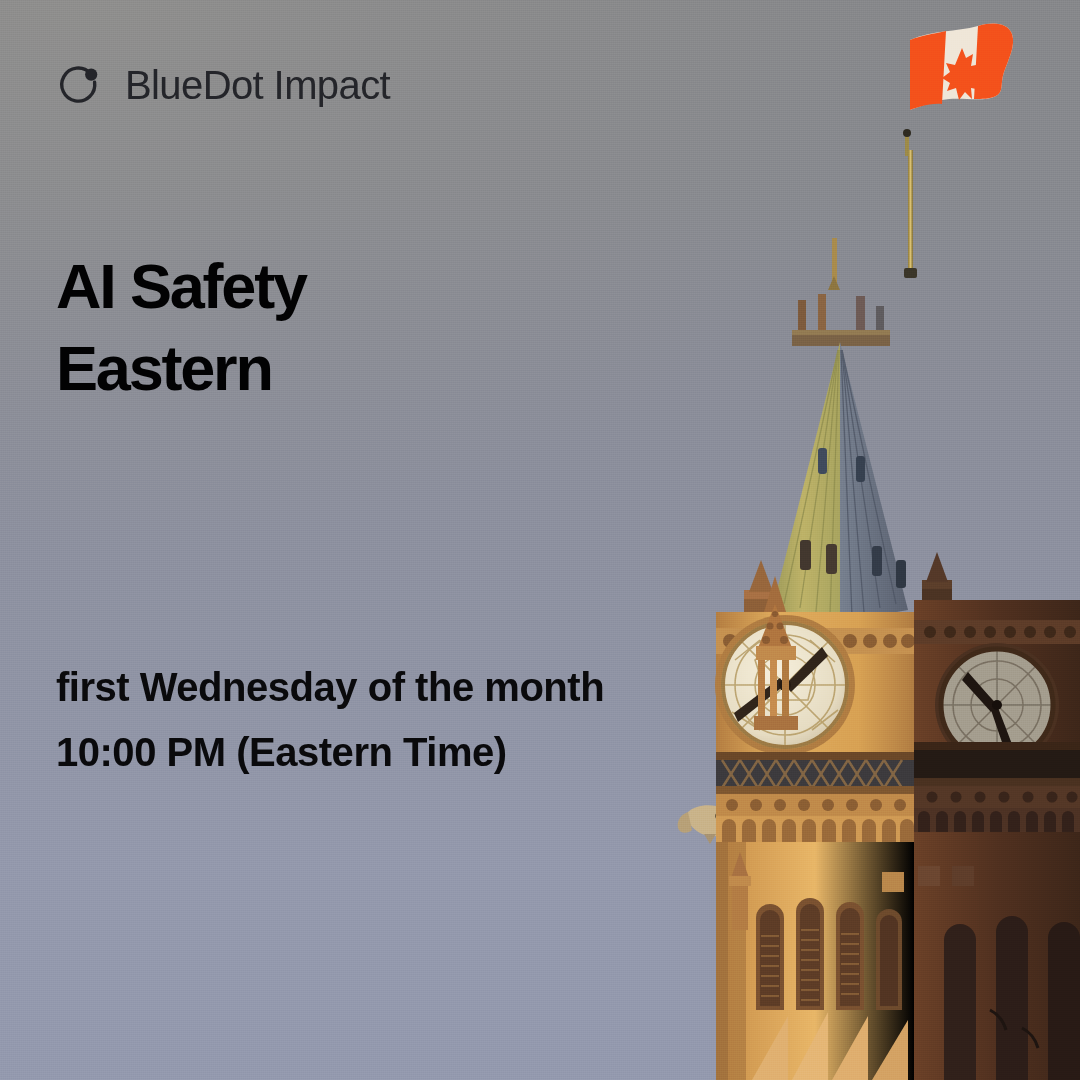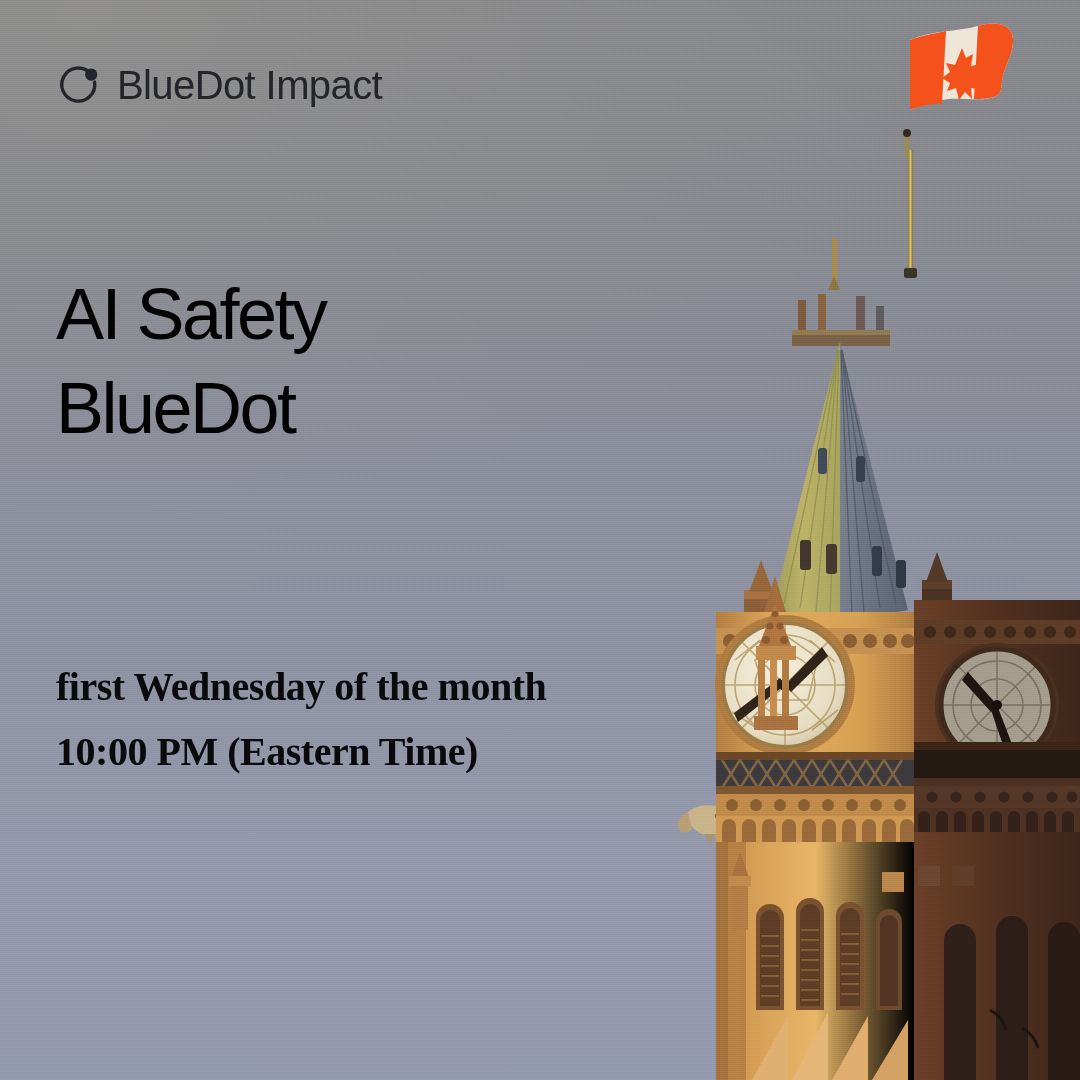--- a/index.html
+++ b/index.html
@@ -26,33 +26,33 @@
   }
   .grain{position:absolute;inset:0;opacity:.055;mix-blend-mode:overlay;
     background-image:
       repeating-linear-gradient(0deg,rgba(255,255,255,.5) 0 1px,rgba(0,0,0,.35) 1px 2px),
       repeating-linear-gradient(90deg,rgba(255,255,255,.35) 0 1px,rgba(0,0,0,.3) 1px 2px);
   }
   
   .tower-wrap{position:absolute;right:0;top:0;width:420px;height:1080px;}
   .tower-wrap svg{display:block;width:100%;height:100%;}
   
-  .logo{position:absolute;left:56px;top:62px;display:flex;align-items:center;gap:15px;}
+  .logo{position:absolute;left:56px;top:62px;display:flex;align-items:center;gap:23px;}
   .logo-mark{width:46px;height:46px;flex:none;}
   .logo-text{font-size:40px;font-weight:400;color:#24252a;letter-spacing:-.015em;
     white-space:nowrap;line-height:1;}
   
-  .headline{position:absolute;left:56px;top:220px;width:660px;
-    font-size:72px;line-height:1.3;font-weight:400;color:#020203;
+  .headline{position:absolute;left:56px;top:204px;width:660px;
+    font-size:63px;line-height:1.3;font-weight:700;color:#020203;
     letter-spacing:-.035em;}
   .headline span{display:block;}
   
   .subtitle{position:absolute;left:56px;top:655px;width:700px;
     font-size:40px;line-height:1.62;font-weight:600;color:#0a0a0c;
-    letter-spacing:-.012em;font-family:Liberation Serif, serif;}
+    letter-spacing:-.012em;}
   .subtitle span{display:block;}
 </style>
 </head>
 <body>
 
 <div class="poster">
 
   <div class="sky"></div>
   <div class="sky-warm"></div>
 
@@ -404,21 +404,21 @@
   <div class="logo">
     <svg class="logo-mark" viewBox="0 0 46 46">
       <path d="M34.5,11.5 A16.5,16.5 0 1 0 38.6,20.2" fill="none" stroke="#24252a" stroke-width="3.4" stroke-linecap="round"></path>
       <circle cx="35.2" cy="12.6" r="6.1" fill="#24252a"></circle>
     </svg>
     <div class="logo-text">BlueDot Impact</div>
   </div>
 
   <h1 class="headline">
     <span>AI Safety</span>
-    <span>BlueDot</span>
+    <span>Eastern</span>
   </h1>
 
   <div class="subtitle">
     <span>first Wednesday of the month</span>
     <span>10:00 PM (Eastern Time)</span>
   </div>
 
 </div>
 
 </body></html>

